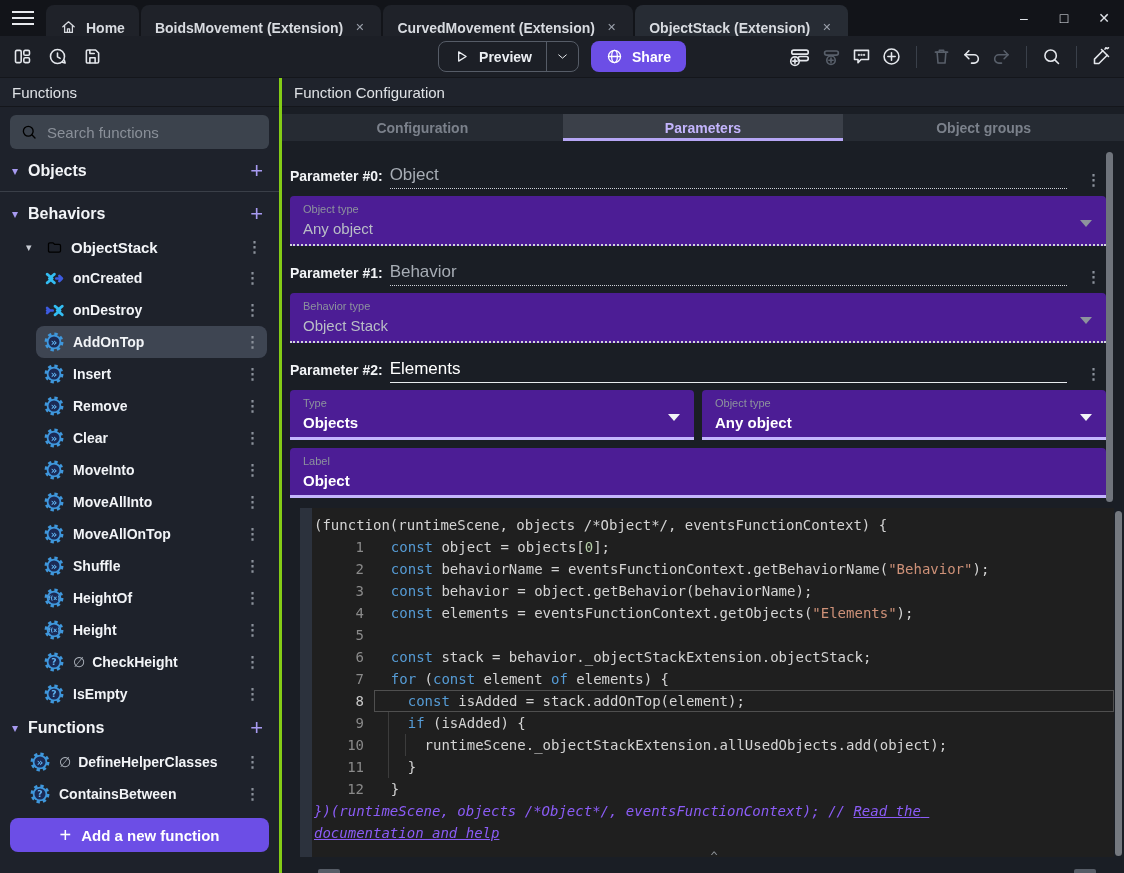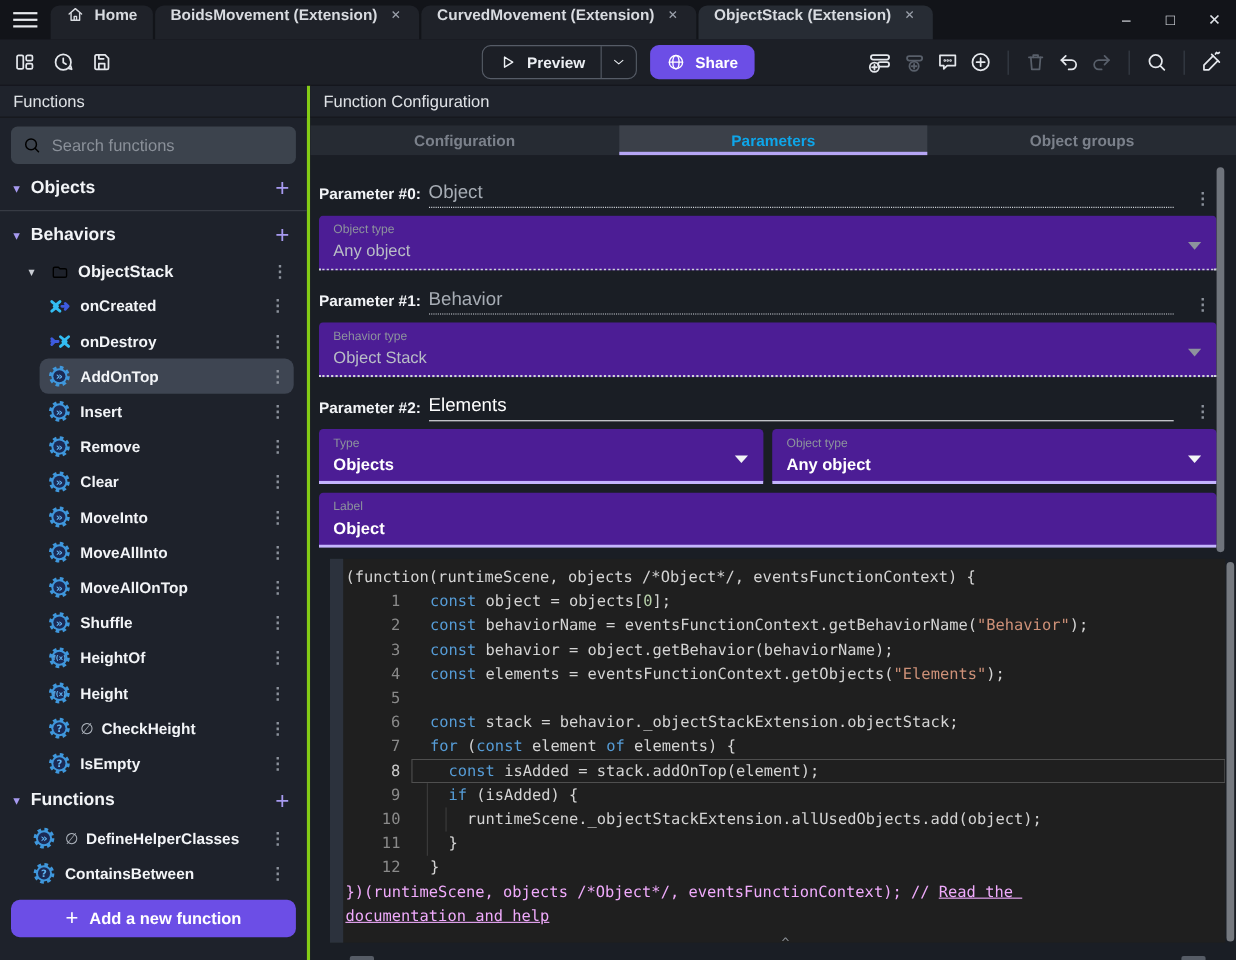--- a/index.html
+++ b/index.html
@@ -7,21 +7,21 @@
     font-family:"Liberation Sans", sans-serif; -webkit-font-smoothing:antialiased; }
   .page { position:relative; width:1124px; height:873px; background:#1a1e25; }
 
   
   .titlebar { position:absolute; left:0; top:0; width:1124px; height:36px;
     background:#121419; display:flex; align-items:flex-end; }
   .hamburger { width:46px; height:36px; display:flex; align-items:center; justify-content:center; cursor:pointer; }
   .hamburger .bars { width:22px; height:14px; border-top:2px solid #e8eaee; border-bottom:2px solid #e8eaee; position:relative; }
   .hamburger .bars::after { content:""; position:absolute; left:0; top:4px; width:100%; height:2px; background:#e8eaee; }
   .tabs { display:flex; align-items:flex-end; gap:2px; height:36px; }
-  .ttab { height:31px; display:flex; align-items:flex-start; gap:9px; padding:0 14px;
+  .ttab { height:31px; display:flex; align-items:flex-end; gap:9px; padding:0 14px;
     background:#1f2229; border-radius:8px 8px 0 0; color:#d8dbe0; font-size:14px; font-weight:700; cursor:pointer; white-space:nowrap; }
   .ttab.active { background:#272c34; }
   .ttab .tclose { font-size:11px; color:#9ba1ab; font-weight:400; padding:2px 3px; }
   .ttab .ticon { display:flex; }
   .winctl { margin-left:auto; display:flex; align-items:center; height:36px; }
   .winbtn { width:40px; height:36px; display:flex; align-items:center; justify-content:center;
     color:#dfe3e8; font-size:14px; cursor:pointer; }
 
   
   .toolbar { position:absolute; left:0; top:36px; width:1124px; height:42px; background:#1c1f26;
@@ -66,21 +66,21 @@
   .add-fn-btn { margin:8px 10px; height:34px; background:#6c4ee6; border-radius:8px; display:flex;
     align-items:center; justify-content:center; gap:10px; color:#fff; font-size:15px; font-weight:700; cursor:pointer; }
   .add-fn-btn .plusw { font-size:20px; font-weight:400; }
 
   
   .main { position:absolute; left:282px; top:78px; width:842px; height:795px; background:#1a1e25; overflow:hidden; }
   .main .panel-title { background:#1f232c; }
   .mtabs { display:flex; height:27px; margin-top:7px; background:#262b33; }
   .mtab { flex:1; display:flex; align-items:center; justify-content:center; color:#7b818b;
     font-size:14px; font-weight:700; cursor:pointer; position:relative; }
-  .mtab.active { background:#3b4049; color:#0ea5e9; }
+  .mtab.active { background:#3b4049; color:#c4b5fd; }
   .mtab.active::after { content:""; position:absolute; left:0; right:0; bottom:0; height:3px; background:#b6a6f5; }
   .params { padding:18px 18px 0 8px; }
   .prow { display:flex; align-items:flex-end; height:30px; }
   .prow .plabel { color:#f2f4f7; font-size:14px; font-weight:700; padding-bottom:5px; white-space:nowrap; }
   .prow .pname { flex:1; margin-left:7px; margin-right:14px; font-size:17px; padding-bottom:3px; }
   .prow .pname.locked { color:#a7adb5; border-bottom:1px dotted #cfd3d9; }
   .prow .pname.editable { color:#fff; border-bottom:1px solid #e8ebef; }
   .field { background:#4c1d95; border-radius:4px 4px 0 0; height:50px; padding:7px 34px 0 13px;
     position:relative; margin-top:7px; cursor:pointer; }
   .field .flab { color:#8d939d; font-size:11px; }
@@ -100,21 +100,21 @@
   .gutter-strip { width:12px; background:#2c323d; }
   .code-body { flex:1; position:relative; padding:6px 0 0 2px; overflow:hidden; }
   .codefont { font-family:"DejaVu Sans Mono", monospace; font-size:14px; line-height:22px; }
   .chead { color:#d4d4d4; white-space:pre; }
   .cline { display:flex; height:22px; }
   .cline .ln { width:50px; text-align:right; color:#8a8a8a; flex:none; }
   .cline .lt { flex:1; margin-left:10px; white-space:pre; color:#d4d4d4; position:relative; }
   .cline.current .ln { color:#c8c8c8; }
   .cline.current .lt { box-shadow:inset 0 0 0 1px #4f4f4f; margin-top:0; }
   .tok-k { color:#569cd6; } .tok-s { color:#ce9178; } .tok-n { color:#b5cea8; }
-  .cfoot { color:#f0abfc; white-space:pre-wrap; width:660px; }
+  .cfoot { color:#8b5cf6; white-space:pre-wrap; width:660px;font-style:italic; }
   .cfoot .doclink { text-decoration:underline; cursor:pointer; }
   .guide { position:absolute; width:1px; background:#3c3c3c; }
   .g1 { left:76px; top:204px; height:66px; }
   .g2 { left:93px; top:226px; height:22px; }
   .caret-row { text-align:center; color:#8b9096; font-size:12px; height:14px; margin-top:2px; }
 
   
   .partial-bar { position:absolute; height:4px; border-radius:2px 2px 0 0; background:#565c66; bottom:0; }
 
   

